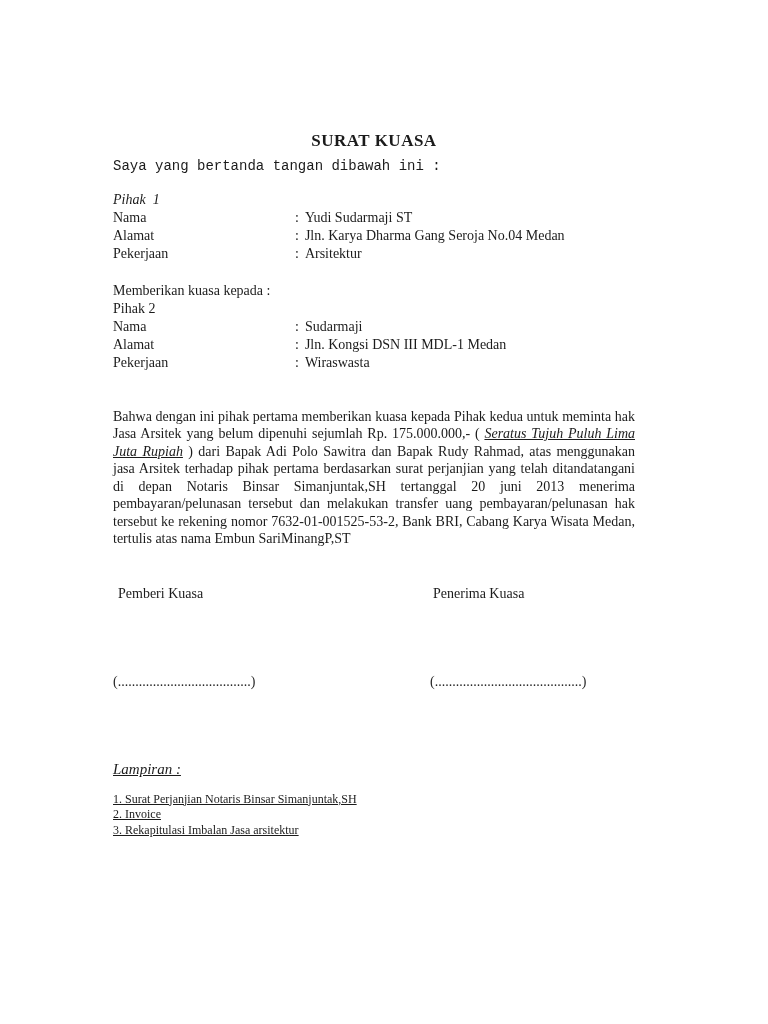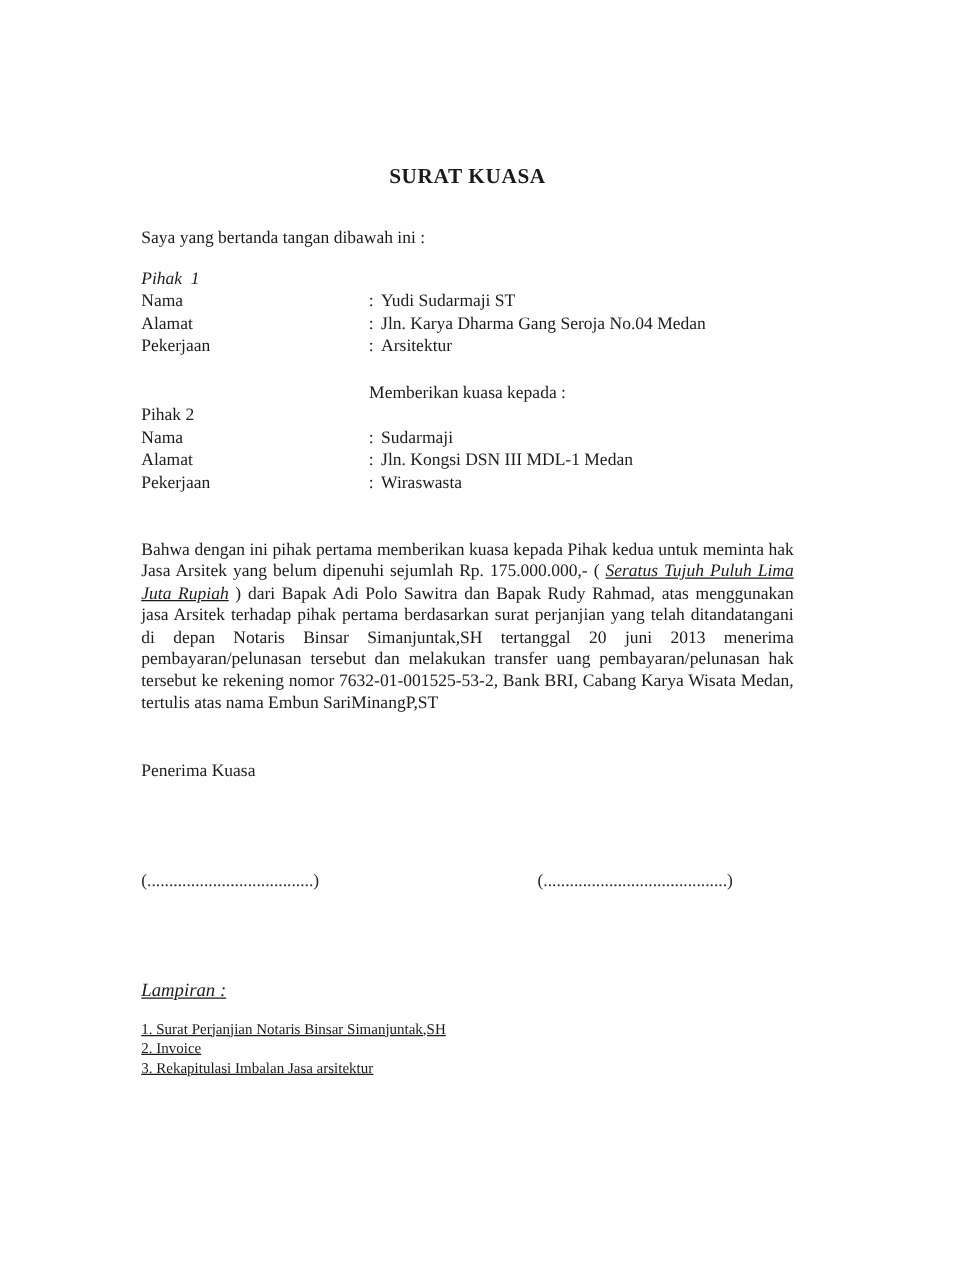--- a/index.html
+++ b/index.html
@@ -25,21 +25,22 @@
   }
   .title {
     margin: 0;
     text-align: center;
     font-size: 17px;
     font-weight: bold;
     letter-spacing: 0.5px;
     line-height: 18px;
   }
   .intro {
-    margin: 32px 0 0 0;
+    margin: 8px 0 0 0;
+    font-family: Liberation Mono, monospace;
   }
   .party-heading {
     margin: 15px 0 0 0;
     font-style: italic;
     white-space: pre-wrap;
     line-height: 18px;
   }
   .party2-heading {
     margin: 0;
     white-space: pre-wrap;
@@ -53,21 +54,20 @@
     flex: 0 0 182px;
     width: 182px;
   }
   .colon {
     display: inline-block;
     margin-right: 6px;
   }
   .grant-line {
     margin: 19px 0 0 0;
     line-height: 18px;
-    text-align: center;
   }
   .body-para {
     margin: 36px 0 0 0;
     text-align: justify;
     line-height: 17.5px;
   }
   .em-underline {
     font-style: italic;
     text-decoration: underline;
   }
@@ -153,20 +153,21 @@
     </div>
     <div class="detail-row">
       <span class="detail-label">Pekerjaan</span>
       <span class="detail-value"><span class="colon">:</span><span>Wiraswasta</span></span>
     </div>
   </div>
 
   <p class="body-para"><span>Bahwa dengan ini pihak pertama memberikan kuasa kepada Pihak kedua untuk meminta hak Jasa Arsitek yang belum dipenuhi sejumlah Rp. 175.000.000,- ( </span><span class="em-underline">Seratus Tujuh Puluh Lima Juta Rupiah</span><span> ) dari Bapak Adi Polo Sawitra dan Bapak Rudy Rahmad, atas menggunakan jasa Arsitek terhadap pihak pertama berdasarkan surat perjanjian yang telah ditandatangani di depan Notaris Binsar Simanjuntak,SH tertanggal 20 juni 2013 menerima pembayaran/pelunasan tersebut dan melakukan transfer uang pembayaran/pelunasan hak tersebut ke rekening nomor 7632-01-001525-53-2, Bank BRI, Cabang Karya Wisata Medan, tertulis atas nama Embun SariMinangP,ST</span></p>
 
   <div class="sign-labels">
+    <span class="sign-col-left">Pemberi Kuasa</span>
     <span>Penerima Kuasa</span>
   </div>
 
   <div class="sign-lines">
     <span class="sign-line-left dotline">(......................................)</span>
     <span class="dotline">(..........................................)</span>
   </div>
 
   <p class="lampiran-heading">Lampiran :</p>
 

